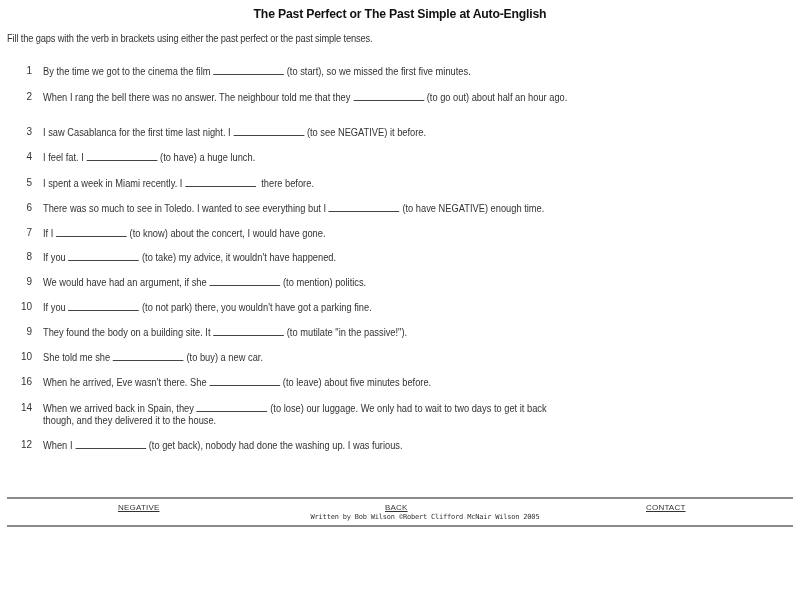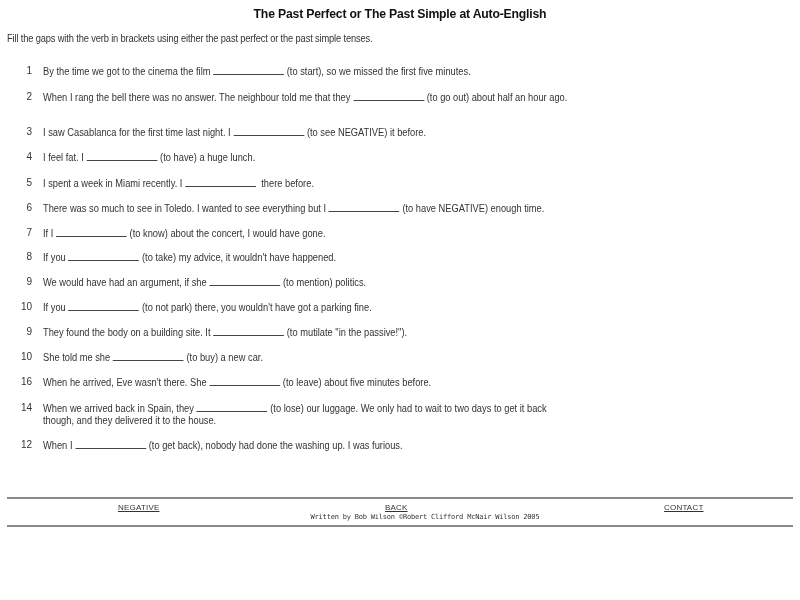--- a/index.html
+++ b/index.html
@@ -114,16 +114,16 @@
     <div class="q" style="top: 439px;">
       <span class="num">12</span>
       <span class="text"><span>When I</span><span class="gap"></span><span>(to get back), nobody had done the washing up. I was furious.</span></span>
     </div>
   </div>
 
 <div class="rule" style="top:497px;"></div>
 
 <a class="footer-link" style="left:118px;">NEGATIVE</a>
 <a class="footer-link" style="left:385px;text-align:right;">BACK</a>
-<a class="footer-link" style="left:664px;">CONTACT</a>
+<a class="footer-link" style="left:646px;">CONTACT</a>
 <div class="credit">Written by Bob Wilson ©Robert Clifford McNair Wilson 2005</div>
 
 <div class="rule" style="top:525px;"></div>
 
 </body></html>

